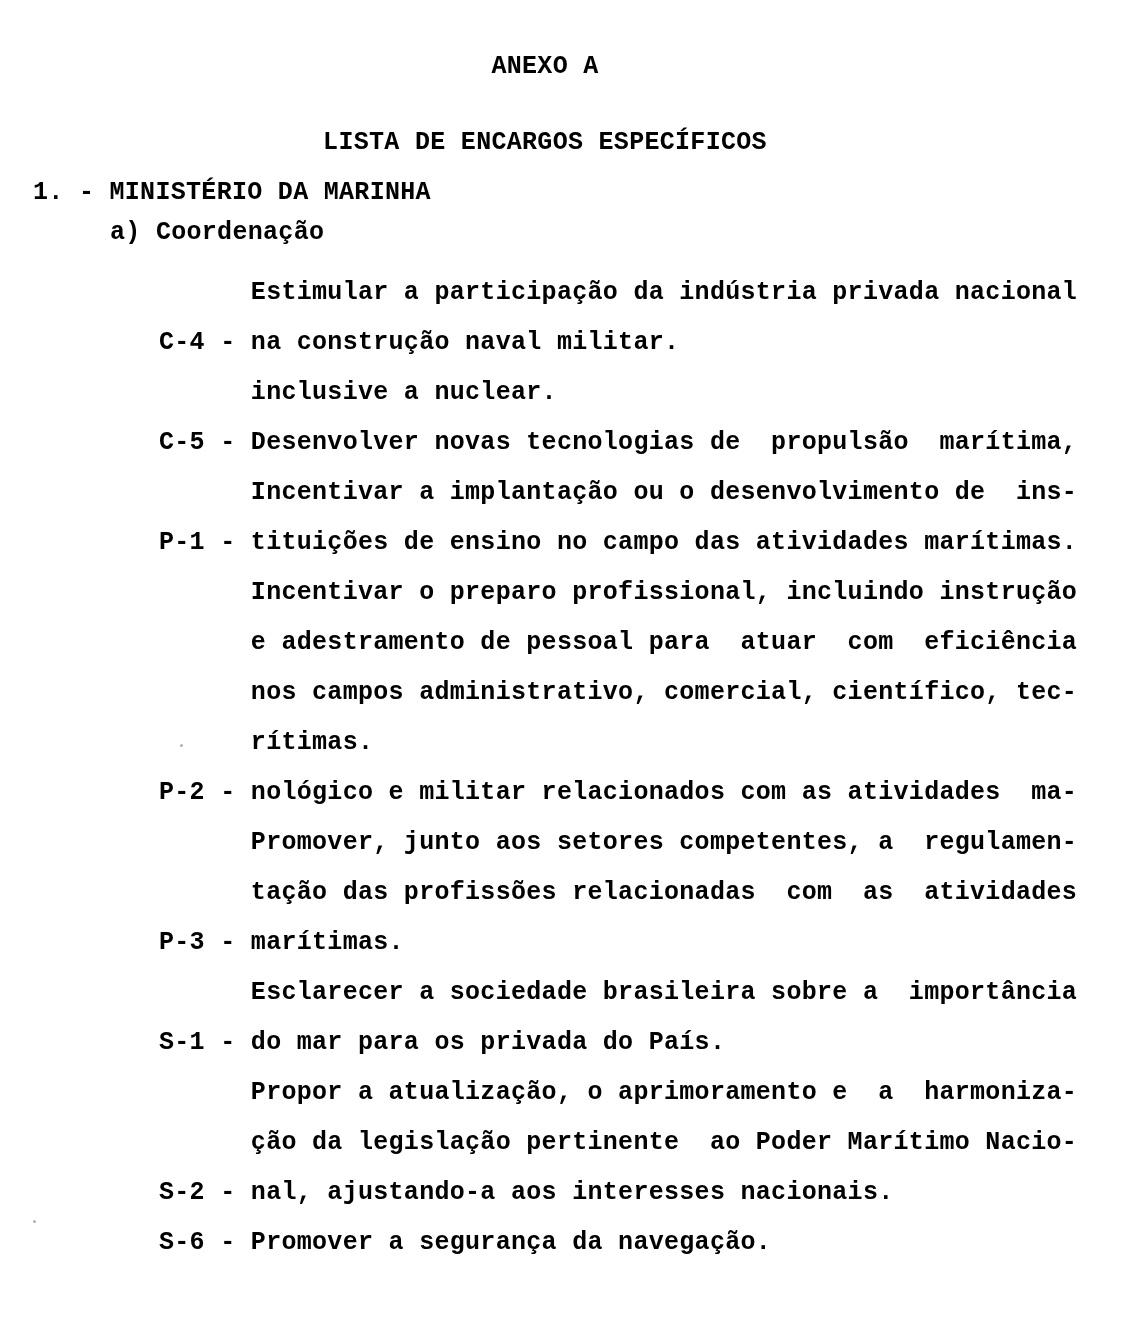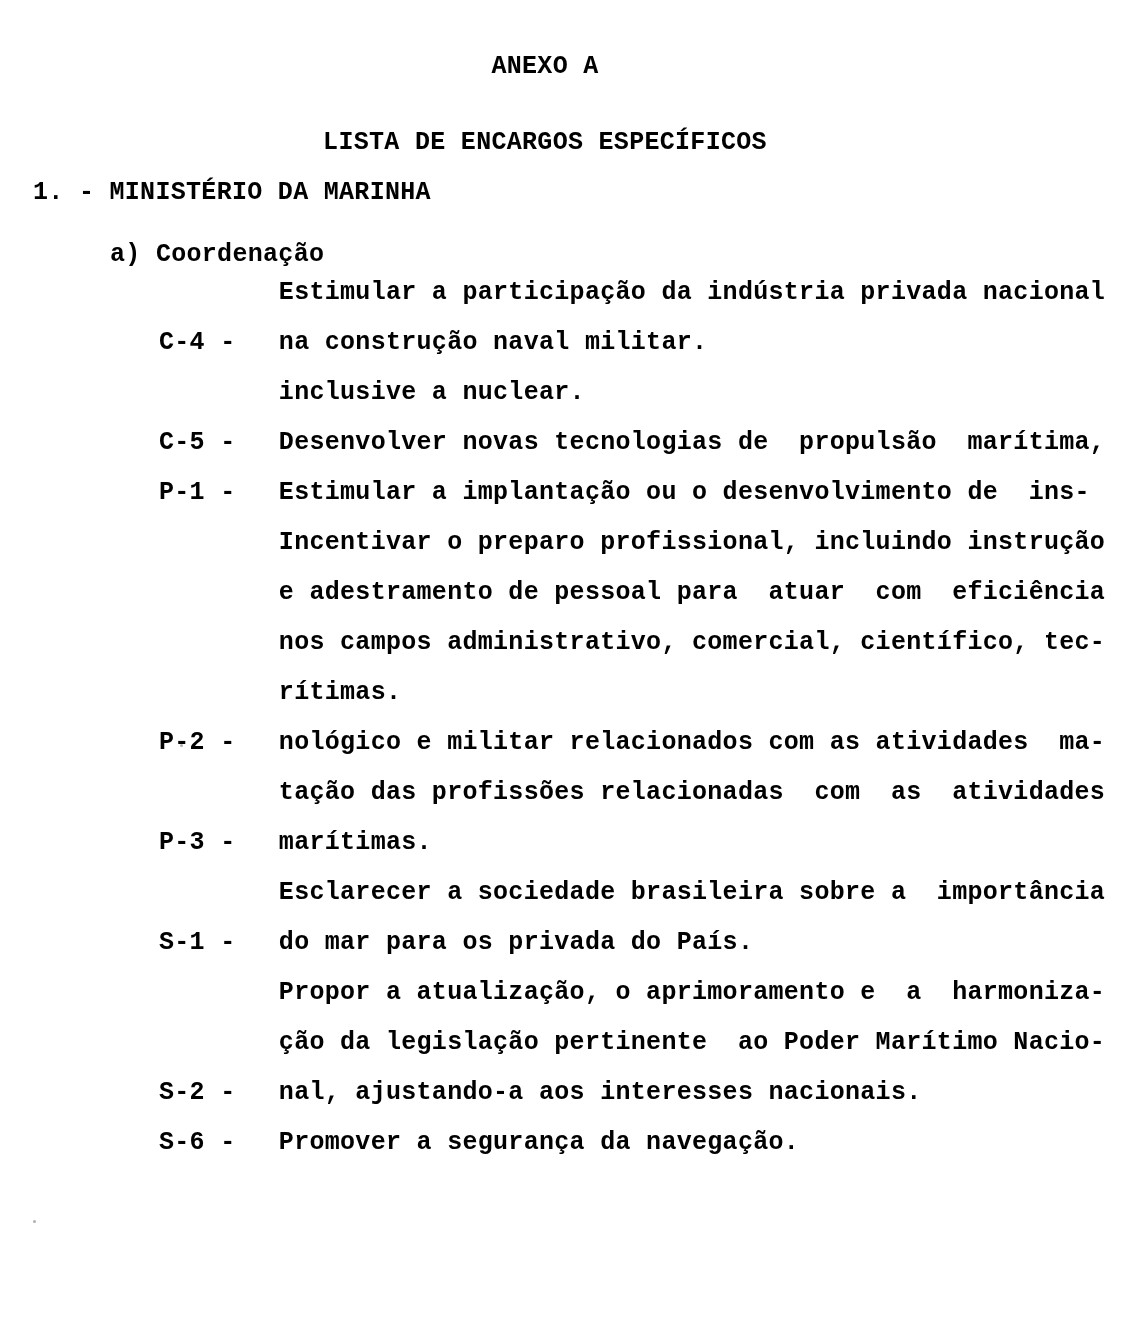--- a/index.html
+++ b/index.html
@@ -26,37 +26,37 @@
     white-space: pre;
   }
   .center {
     left: 0;
     width: 1090px;
     text-align: center;
   }
   #annex-title    { top: 42px; }
   #list-title     { top: 118px; text-align: center; }
   #section-heading    { top: 168px; left: 33px; }
-  #subsection-heading { top: 230px; left: 110px; }
+  #subsection-heading { top: 208px; left: 110px; }
   #items {
     position: absolute;
     top: 268px;
     left: 159px;
     right: 0;
   }
   .item {
     display: flex;
     align-items: flex-end;
   }
   .item-code {
     flex: 0 0 auto;
     white-space: pre;
   }
   .item-lines { min-width: 0; }
-  .doc-line { white-space: pre; margin-left: 28px; }
+  .doc-line { white-space: pre; }
   .speck {
     position: absolute;
     background: #b0b0b0;
     border-radius: 50%;
   }
   #speck-1 { left: 180px; top: 744px; width: 3px; height: 3px; }
   #speck-2 { left: 33px;  top: 1220px; width: 3px; height: 3px; }
 </style>
 </head>
 <body>
@@ -83,38 +83,40 @@
     <span class="item-code">C-5 - </span>
     <div class="item-lines">
           <div class="doc-line">inclusive a nuclear.</div>
           <div class="doc-line">Desenvolver novas tecnologias de  propulsão  marítima,</div>
         </div>
   </div>
 
   <div class="item">
     <span class="item-code">P-1 - </span>
     <div class="item-lines">
-          <div class="doc-line">Estimular a implantação ou o desenvolvimento de  ins-</div>
+          <div class="doc-line">Incentivar a implantação ou o desenvolvimento de  ins-</div>
+          <div class="doc-line">tituições de ensino no campo das atividades marítimas.</div>
         </div>
   </div>
 
   <div class="item">
     <span class="item-code">P-2 - </span>
     <div class="item-lines">
           <div class="doc-line">Incentivar o preparo profissional, incluindo instrução</div>
           <div class="doc-line">e adestramento de pessoal para  atuar  com  eficiência</div>
           <div class="doc-line">nos campos administrativo, comercial, científico, tec-</div>
           <div class="doc-line">rítimas.</div>
           <div class="doc-line">nológico e militar relacionados com as atividades  ma-</div>
         </div>
   </div>
 
   <div class="item">
     <span class="item-code">P-3 - </span>
     <div class="item-lines">
+          <div class="doc-line">Promover, junto aos setores competentes, a  regulamen-</div>
           <div class="doc-line">tação das profissões relacionadas  com  as  atividades</div>
           <div class="doc-line">marítimas.</div>
         </div>
   </div>
 
   <div class="item">
     <span class="item-code">S-1 - </span>
     <div class="item-lines">
           <div class="doc-line">Esclarecer a sociedade brasileira sobre a  importância</div>
           <div class="doc-line">do mar para os privada do País.</div>

